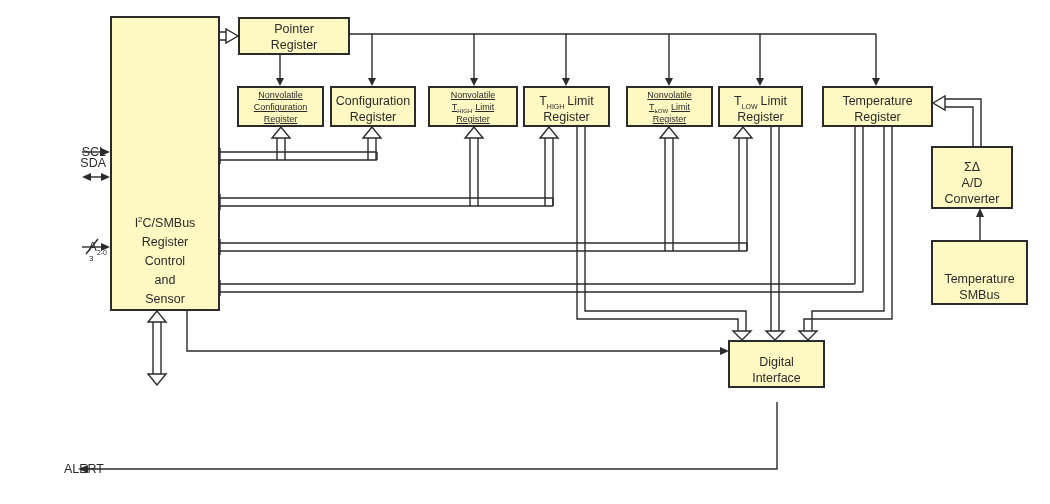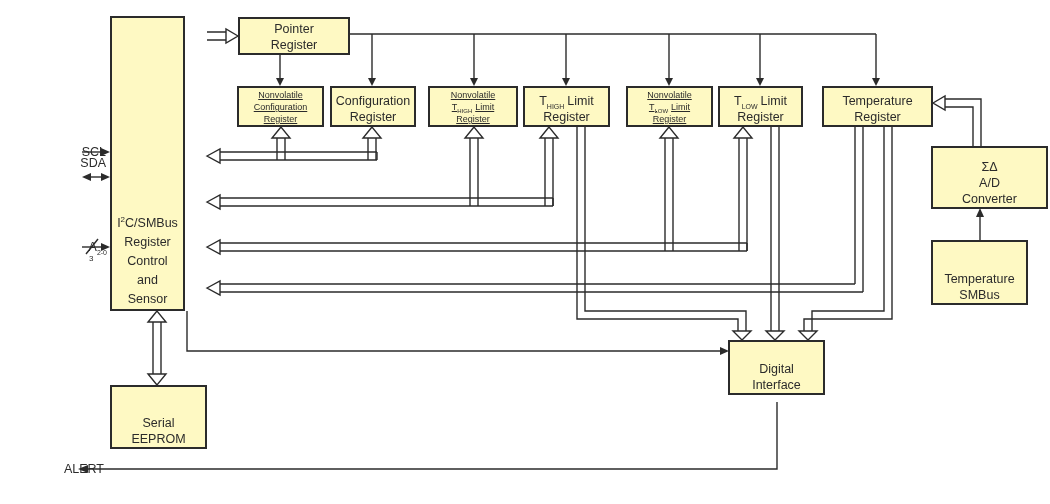--- a/index.html
+++ b/index.html
@@ -149,21 +149,21 @@
       <polygon points="82,177 91,173 91,181" fill="#2b2b2b" stroke="none"></polygon>
     </g>
 
     <g>
       <path d="M82 247 H102"></path>
       <polygon points="110,247 101,243 101,251" fill="#2b2b2b" stroke="none"></polygon>
       <path d="M86 254 L98 239"></path>
     </g>
   </svg>
 
-  <div class="box i2c" style="left:110px;top:16px;width:75px;height:295px">
+  <div class="box i2c" style="left:110px;top:16px;width:110px;height:295px">
     <div class="ln"><span>I</span><sup class="sp">2</sup><span>C/SMBus</span></div>
     <div class="ln">Register</div>
     <div class="ln">Control</div>
     <div class="ln">and</div>
     <div class="ln">Sensor</div>
   </div>
 
   <div class="box lg" style="left:238px;top:17px;width:112px;height:38px">
     <div class="ln">Pointer</div>
     <div class="ln">Register</div>
@@ -200,40 +200,36 @@
   <div class="box lg" style="left:718px;top:86px;width:85px;height:41px">
     <div class="ln"><span>T</span><sub class="sb">LOW</sub><span class="gap">Limit</span></div>
     <div class="ln">Register</div>
   </div>
 
   <div class="box lg" style="left:822px;top:86px;width:111px;height:41px">
     <div class="ln">Temperature</div>
     <div class="ln">Register</div>
   </div>
 
-  <div class="box lg" style="left:931px;top:146px;width:117px;height:63px">
+  <div class="box lg" style="left:931px;top:146px;width:82px;height:63px">
     <div class="ln">ΣΔ</div>
     <div class="ln">A/D</div>
     <div class="ln">Converter</div>
   </div>
 
   <div class="box lg" style="left:931px;top:240px;width:97px;height:65px">
     <div class="ln">Temperature</div>
     <div class="ln">SMBus</div>
   </div>
 
-  <div class="box lg" style="left:728px;top:340px;width:97px;height:55px">
+  <div class="box lg" style="left:728px;top:340px;width:97px;height:48px">
     <div class="ln">Digital</div>
     <div class="ln">Interface</div>
   </div>
 
-  <div class="box lg" style="left:110px;top:385px;width:97px;height:64px">
-    <div class="ln">Serial</div>
-    <div class="ln">EEPROM</div>
-  </div>
 
   <div class="pin r" style="left:30px;top:145px;width:48px">SCL</div>
 
   <div class="pin r" style="left:30px;top:156px;width:48px">SDA</div>
 
   <div class="pin r" style="left:30px;top:240px;width:49px"><span>A</span><sub class="sb">2-0</sub></div>
 
   <div class="buswidth" style="left:89px;top:254px">3</div>
 
   <div class="pin r" style="left:28px;top:462px;width:48px">ALERT</div>

